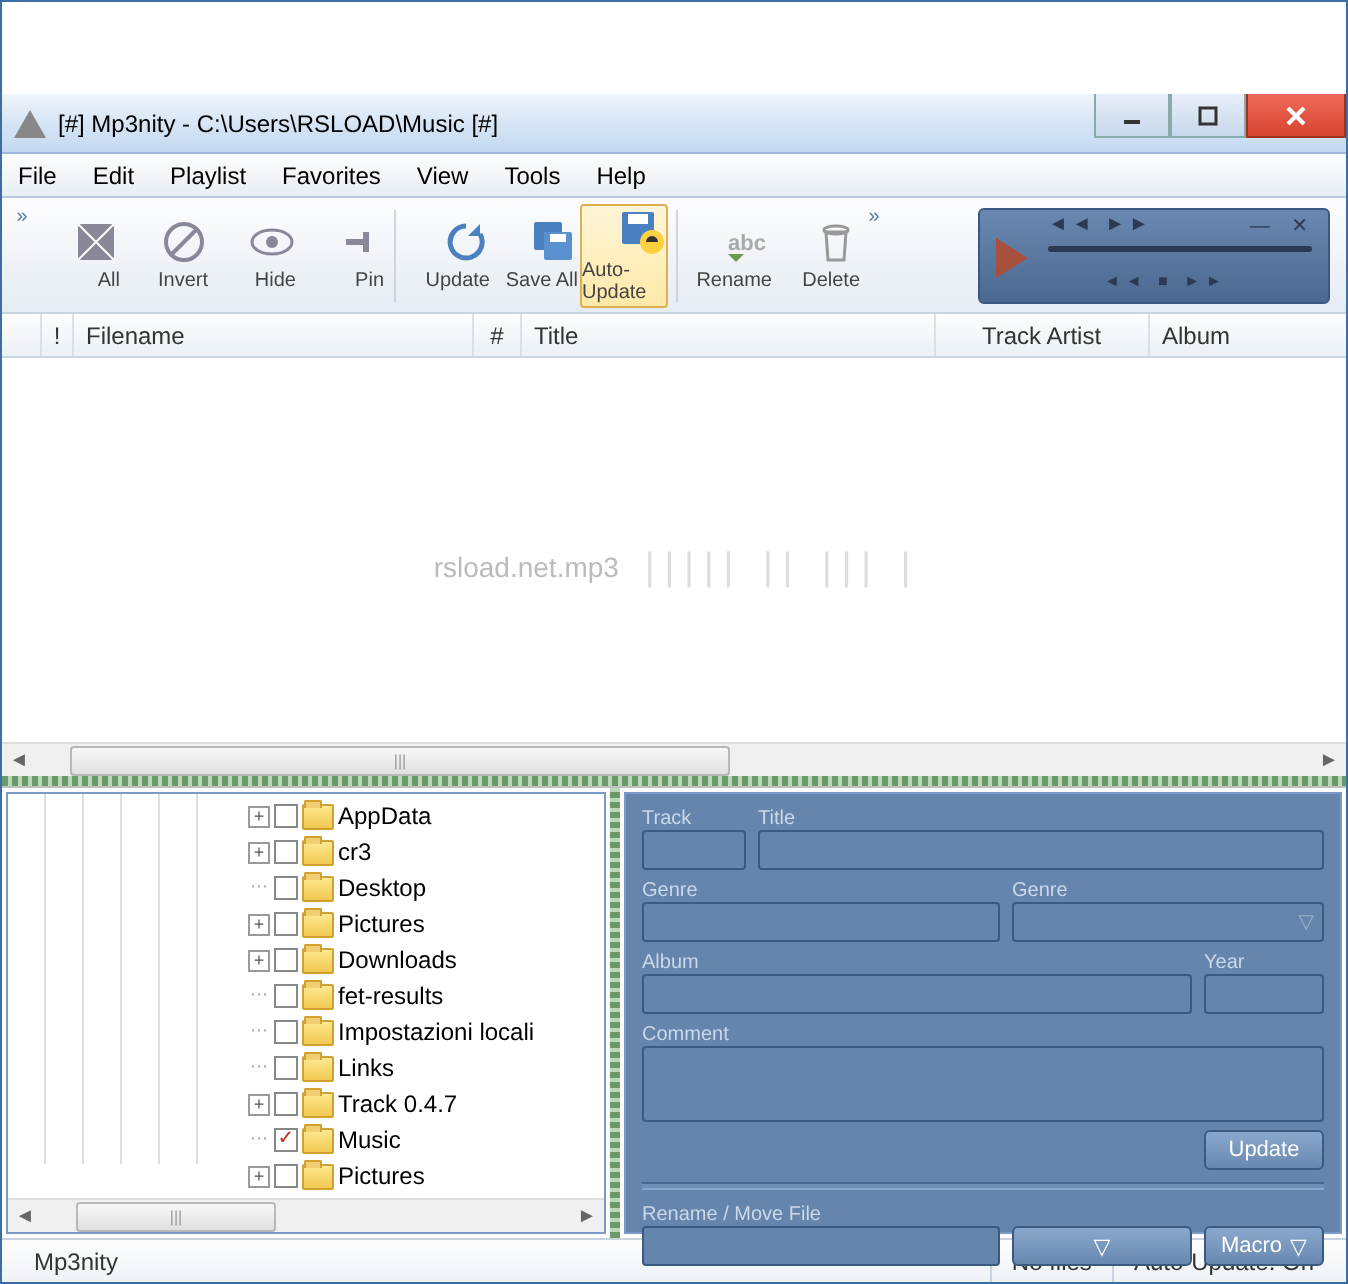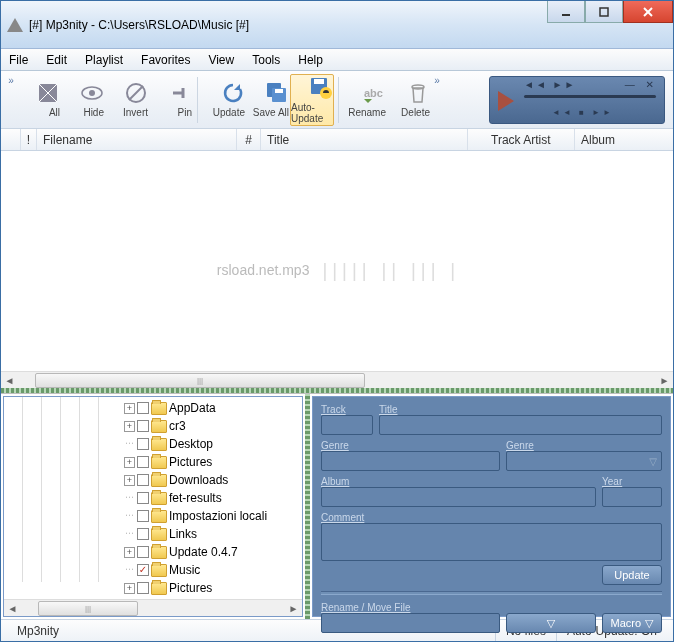--- a/index.html
+++ b/index.html
@@ -1,20 +1,20 @@
 <!DOCTYPE html>
 <html><head>
 <meta charset="utf-8">
 <style>
 * { box-sizing: border-box; margin: 0; padding: 0; font-family: "Segoe UI", Tahoma, sans-serif; }
 body { background: #fff; overflow: hidden; width: 674px; height: 642px; }
 
 
 .window { width: 674px; height: 642px; border: 1px solid #3a6ea5; background: #fff; display: flex; flex-direction: column; }
-.titlebar { height: 48px; background: linear-gradient(#f0f5fb, #d6e5f5 50%, #c3d9f0); display: flex; align-items: center; border-bottom: 1px solid #a0b8d8; }
+.titlebar { height: 30px; background: linear-gradient(#f0f5fb, #d6e5f5 50%, #c3d9f0); display: flex; align-items: center; border-bottom: 1px solid #a0b8d8; margin-top: 46px; }
 .titlebar-icon { width:16px; height:16px; margin: 0 6px; position: relative; }
 .titlebar-icon::before { content:""; position:absolute; width:0; height:0; border-left:8px solid transparent; border-right:8px solid transparent; border-bottom:14px solid #888; top:1px; }
 .titlebar-text { font-size: 12px; color: #000; flex: 1; }
 .win-btns { display: flex; height: 100%; }
 .win-btn { width: 38px; height: 22px; margin-top: 0; border: 1px solid #8aa; border-top: none; background: linear-gradient(#e8eef8, #c8d8ec); display: flex; align-items: center; justify-content: center; font-size: 12px; }
 .win-btn.close { width: 50px; background: linear-gradient(#ef6a5a, #d64530); color: #fff; border-color: #a03020; }
 .win-btn.close svg { stroke: #fff; }
 
 
 .menubar { height: 22px; background: linear-gradient(#fcfcfc,#e8eef5); border-bottom: 1px solid #b8c8d8; display: flex; align-items: center; padding: 0 8px; font-size: 12px; gap: 18px; }
@@ -71,21 +71,21 @@
 .treeitem .exp.dots { border:none; width:11px; color:#aaa; }
 .treeitem .chk { width:12px; height:12px; border:1px solid #888; background:#fff; }
 .treeitem .chk.checked::after { content:"✓"; color:#c03020; font-size:10px; display:block; line-height:10px; text-align:center; }
 .treeitem .folder { width:16px; height:13px; background: linear-gradient(#ffe890,#f0c850); border:1px solid #d0a030; border-radius:1px; position:relative; }
 .treeitem .folder::before { content:""; position:absolute; top:-3px; left:0; width:7px; height:3px; background:#f0d070; border:1px solid #d0a030; border-bottom:none; border-radius:1px 1px 0 0; }
 .treepanel .hscrollbar { position:relative; }
 .treepanel .hscrollbar .thumb { width: 100px; margin-left:17px; }
 
 
 .proppanel { flex: 1; border: 1px solid #7a9ac8; margin: 2px; background: #6585ad; padding: 6px 8px; display:grid; grid-template-columns: 52px 1fr 90px 60px; grid-auto-rows: min-content; gap: 4px 6px; font-size:11px; color:#cad8ea; position:relative; }
-.proppanel label { font-size:10px; color:#cad8ea;text-decoration:underline; }
+.proppanel label { font-size:10px; color:#cad8ea; }
 .pinput { border: 1px solid #3a5a80; background: #6585ad; height: 20px; border-radius:2px; display:flex; align-items:center; padding:0 4px; color:#fff; font-size:11px; position:relative; }
 .pinput.combo::after { content:"▽"; position:absolute; right:4px; color:#9ab0c8; font-size:10px; }
 .ptextarea { border: 1px solid #3a5a80; background: #6585ad; border-radius:2px; min-height:38px; }
 .divline { grid-column: 1 / -1; height: 4px; background:#7090b6; border-top:1px solid #4a6890; border-bottom:1px solid #8aa8cc; margin: 2px 0; }
 .pbtn { border:1px solid #3a5a80; background:linear-gradient(#8aa8cc,#6888b0); color:#fff; font-size:11px; height:20px; border-radius:3px; display:flex; align-items:center; justify-content:center; padding:0 8px; gap:4px; }
 
 
 .statusbar { height: 22px; border-top: 1px solid #c8d4e2; background: linear-gradient(#fdfdfd,#eef2f7); display:flex; align-items:center; font-size:12px; padding:0 6px; color:#333; }
 .statusbar .sseg { border-left:1px solid #c8d4e2; padding:0 10px; height:100%; display:flex; align-items:center;text-align:center; }
 .statusbar .sseg:first-child { border-left:none; flex:1; }
@@ -135,35 +135,35 @@
           <div class="ticon">
             <svg width="22" height="22">
               <rect x="2" y="2" width="18" height="18" fill="#889" rx="2"></rect>
               <path d="M2 2 L20 20 M20 2 L2 20" stroke="#fff" stroke-width="1"></path>
             </svg>
           </div>
           <span>All</span>
         </div>
       <div class="toolbtn">
           <div class="ticon">
+            <svg width="22" height="22">
+              <circle cx="11" cy="11" r="9" fill="none" stroke="#889" stroke-width="2"></circle>
+              <line x1="4" y1="18" x2="18" y2="4" stroke="#889" stroke-width="2"></line>
+            </svg>
+          </div>
+          <span>Invert</span>
+        </div>
+      <div class="toolbtn">
+          <div class="ticon">
             <svg width="22" height="14">
               <ellipse cx="11" cy="7" rx="10" ry="6" fill="none" stroke="#889" stroke-width="1.5"></ellipse>
               <circle cx="11" cy="7" r="3" fill="#889"></circle>
             </svg>
           </div>
           <span>Hide</span>
-        </div>
-      <div class="toolbtn">
-          <div class="ticon">
-            <svg width="22" height="22">
-              <circle cx="11" cy="11" r="9" fill="none" stroke="#889" stroke-width="2"></circle>
-              <line x1="4" y1="18" x2="18" y2="4" stroke="#889" stroke-width="2"></line>
-            </svg>
-          </div>
-          <span>Invert</span>
         </div>
       <div class="toolbtn">
           <div class="ticon">
             <svg width="22" height="22">
               <line x1="4" y1="11" x2="14" y2="11" stroke="#889" stroke-width="3"></line>
               <line x1="14" y1="6" x2="14" y2="16" stroke="#889" stroke-width="3"></line>
             </svg>
           </div>
           <span>Pin</span>
         </div>
@@ -314,21 +314,21 @@
             <div class="treeitem">
               <div class="exp dots">⋯</div>
               <div class="chk"></div>
               <div class="folder"></div>
               <span>Links</span>
             </div>
             <div class="treeitem">
               <div class="exp">+</div>
               <div class="chk"></div>
               <div class="folder"></div>
-              <span>Update 0.4.7</span>
+              <span>Track 0.4.7</span>
             </div>
             <div class="treeitem">
               <div class="exp dots">⋯</div>
               <div class="chk checked"></div>
               <div class="folder"></div>
               <span>Music</span>
             </div>
             <div class="treeitem">
               <div class="exp">+</div>
               <div class="chk"></div>

